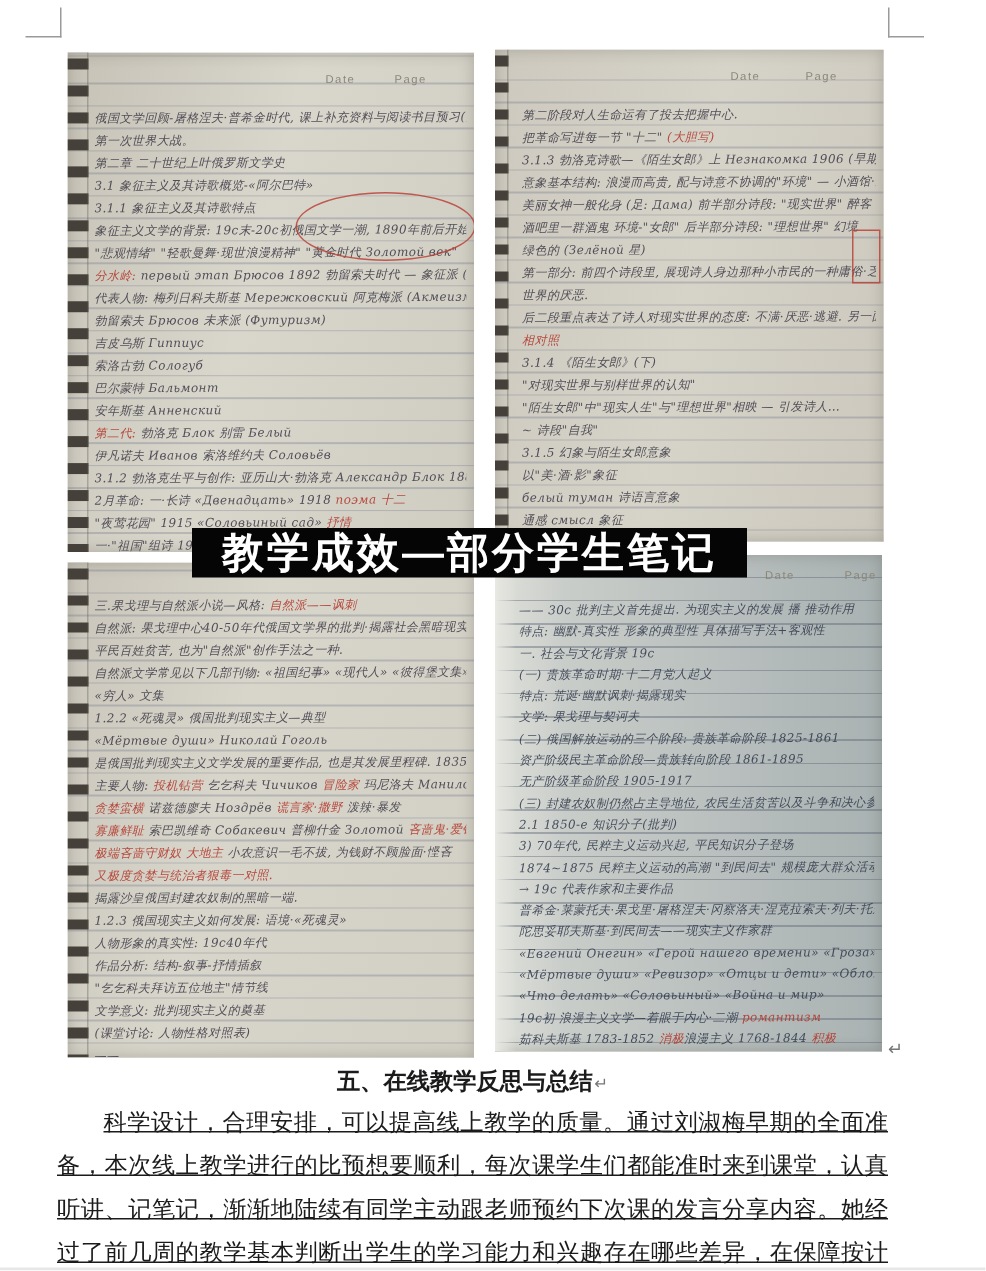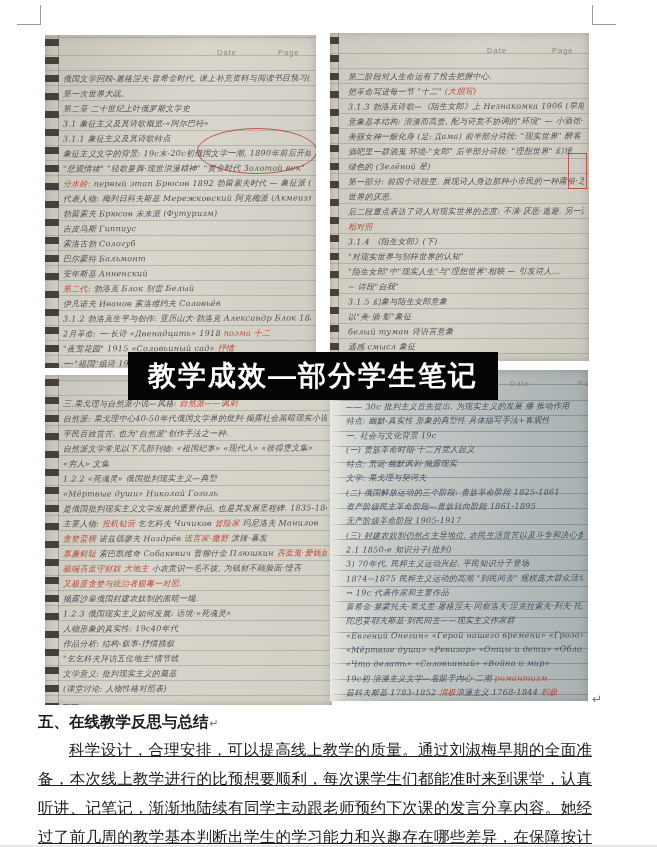--- a/index.html
+++ b/index.html
@@ -10,69 +10,69 @@
   
   .crop-tl{position:absolute;left:17px;top:5px;width:23px;height:19px;
            border-right:1px solid #9a9a9a;border-bottom:1px solid #9a9a9a;}
   .crop-tr{position:absolute;left:592px;top:5px;width:23px;height:19px;
            border-left:1px solid #9a9a9a;border-bottom:1px solid #9a9a9a;}
 
   
   .photo{position:absolute;overflow:hidden;box-shadow:inset 0 0 10px rgba(60,55,45,.25);}
   .photo.tl{left:45px;top:35px;width:271px;height:333px;}
   .photo.tr{left:330px;top:33px;width:259px;height:328px;}
-  .photo.bl{left:45px;top:375px;width:271px;height:330px;padding-left:16px;}
+  .photo.bl{left:45px;top:375px;width:271px;height:330px;}
   .photo.br{left:330px;top:370px;width:258px;height:331px;}
 
   .rules{position:absolute;inset:0;
     background:repeating-linear-gradient(to bottom,transparent 0 14px,var(--rule) 14px 15px);
     background-position:0 6px;}
   .photo.br .rules{background:repeating-linear-gradient(to bottom,transparent 0 14.5px,var(--rule-br) 14.5px 15.5px);}
 
   .spiral{position:absolute;left:0;top:0;bottom:0;width:13px;
     background:repeating-linear-gradient(to bottom,transparent 0 4px,#45413a 4px 11px,transparent 11px 18px);
     border-right:1px solid rgba(90,85,75,.35);}
   .photo.tr .spiral{width:8px;}
   .page-edge{position:absolute;left:0;top:0;bottom:0;width:14px;
     background:linear-gradient(to right,#e9eae4,rgba(233,234,228,0));}
 
   .nb-header{position:absolute;top:13px;left:0;right:16px;height:12px;color:#8b8779;
     font-family:"Liberation Sans","DejaVu Sans",sans-serif;font-size:7.5px;letter-spacing:1px;}
   .nb-header .h-date{position:absolute;left:172px;}
-  .nb-header .h-page{position:absolute;left:218px;margin-left:15px;}
+  .nb-header .h-page{position:absolute;left:218px;}
   .photo.tr .nb-header .h-date{left:157px;} .photo.tr .nb-header .h-page{left:207px;}
   .photo.br .nb-header{top:9px;} .photo.br .nb-header .h-date{left:180px;} .photo.br .nb-header .h-page{left:233px;}
 
   .hw{position:absolute;left:18px;right:5px;top:36px;bottom:0;overflow:hidden;}
   .photo.bl .hw{top:21px;} .photo.br .hw{left:16px;top:30px;}
   .hw-line{height:15px;line-height:15px;white-space:nowrap;overflow:hidden;
     font-family:"DejaVu Serif",serif;font-style:italic;font-size:8px;
     letter-spacing:.3px;opacity:.88;transform:rotate(-.25deg);}
   .photo.br .hw-line{height:14.3px;line-height:14.3px;}
   .sg-ink{color:var(--ink);} .sg-red{color:var(--red);}
   .photo.br .sg-ink{color:#343c4e;}
 
   
   .anno-ellipse{position:absolute;left:152px;top:93px;width:118px;height:44px;
     border:1.5px solid rgba(186,58,46,.8);border-radius:50%;}
   .anno-box{position:absolute;right:2px;top:120px;width:17px;height:34px;
     border:1px solid rgba(186,58,46,.8);}
 
   
-  .banner{position:absolute;left:128px;top:352px;width:370px;height:48px;background:#050505;
+  .banner{position:absolute;left:128px;top:352px;width:370px;height:33px;background:#050505;
     display:flex;align-items:center;justify-content:center;z-index:5;}
   .banner span{color:#fff;font-family:"Liberation Sans","DejaVu Sans",sans-serif;
     font-weight:bold;font-size:28px;letter-spacing:2px;white-space:nowrap;}
 
   .pilcrow-img{position:absolute;left:592px;top:692px;color:#777;font-size:12px;
     font-family:"DejaVu Sans",sans-serif;}
 
   
   .section{position:absolute;left:38px;top:711px;width:554px;color:#1b1b1b;}
-  .sec-heading{font-weight:bold;font-size:15.5px;line-height:22px;}
+  .sec-heading{font-weight:bold;font-size:15.5px;line-height:22px;text-align:center;}
   .sec-heading .mark{font-weight:normal;color:#777;font-size:11px;
     font-family:"DejaVu Sans",sans-serif;margin-left:1px;}
   .body-line{font-size:15.5px;line-height:29px;height:29px;
     text-align:justify;text-align-last:justify;text-decoration:underline;}
   .body-line.first{padding-left:31px;width:523px;}
 </style>
 </head>
 <body>
 
 <div class="page">
@@ -152,21 +152,21 @@
         <div class="hw-line"><span class="sg-ink">三.果戈理与自然派小说—风格: </span><span class="sg-red">自然派——讽刺</span></div>
         <div class="hw-line"><span class="sg-ink">自然派: 果戈理中心40-50年代俄国文学界的批判·揭露社会黑暗现实小说, 以平实朴素文笔</span></div>
         <div class="hw-line"><span class="sg-ink">平民百姓贫苦, 也为"自然派"创作手法之一种.</span></div>
         <div class="hw-line"><span class="sg-ink">自然派文学常见以下几部刊物: «祖国纪事» «现代人» «彼得堡文集»</span></div>
         <div class="hw-line"><span class="sg-ink">«穷人» 文集</span></div>
         <div class="hw-line"><span class="sg-ink">1.2.2 «死魂灵» 俄国批判现实主义—典型</span></div>
         <div class="hw-line"><span class="sg-ink">«Мёртвые души» Николай Гоголь</span></div>
         <div class="hw-line"><span class="sg-ink">是俄国批判现实主义文学发展的重要作品, 也是其发展里程碑. 1835-1842出版</span></div>
         <div class="hw-line"><span class="sg-ink">主要人物: </span><span class="sg-red">投机钻营 </span><span class="sg-ink">乞乞科夫 Чичиков </span><span class="sg-red">冒险家</span><span class="sg-ink"> 玛尼洛夫 Манилов </span></div>
         <div class="hw-line"><span class="sg-red">贪婪蛮横 </span><span class="sg-ink">诺兹德廖夫 Ноздрёв </span><span class="sg-red">谎言家·撒野 </span><span class="sg-ink">泼辣·暴发</span></div>
-        <div class="hw-line"><span class="sg-red">寡廉鲜耻 </span><span class="sg-ink">索巴凯维奇 Собакевич  普柳什金 Плюшкин </span><span class="sg-red">吝啬鬼·爱钱如命</span></div>
+        <div class="hw-line"><span class="sg-red">寡廉鲜耻 </span><span class="sg-ink">索巴凯维奇 Собакевич  普柳什金 Золотой </span><span class="sg-red">吝啬鬼·爱钱如命</span></div>
         <div class="hw-line"><span class="sg-red">极端吝啬守财奴 大地主 </span><span class="sg-ink">小农意识一毛不拔, 为钱财不顾脸面·悭吝</span></div>
         <div class="hw-line"><span class="sg-red">又极度贪婪与统治者狠毒一对照.</span></div>
         <div class="hw-line"><span class="sg-ink">揭露沙皇俄国封建农奴制的黑暗一端.</span></div>
         <div class="hw-line"><span class="sg-ink">1.2.3 俄国现实主义如何发展: 语境·«死魂灵»</span></div>
         <div class="hw-line"><span class="sg-ink">人物形象的真实性: 19c40年代</span></div>
         <div class="hw-line"><span class="sg-ink">作品分析: 结构-叙事-抒情插叙</span></div>
         <div class="hw-line"><span class="sg-ink">"乞乞科夫拜访五位地主"情节线</span></div>
         <div class="hw-line"><span class="sg-ink">文学意义: 批判现实主义的奠基</span></div>
         <div class="hw-line"><span class="sg-ink">(课堂讨论: 人物性格对照表)</span></div>
         <div class="hw-line"><span class="sg-ink">——</span></div>

